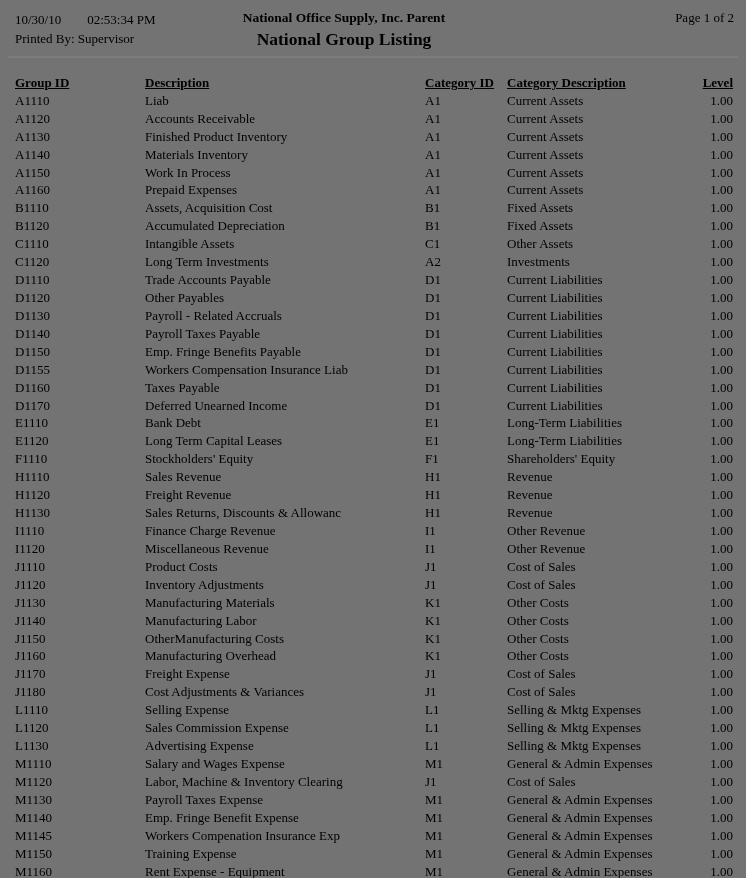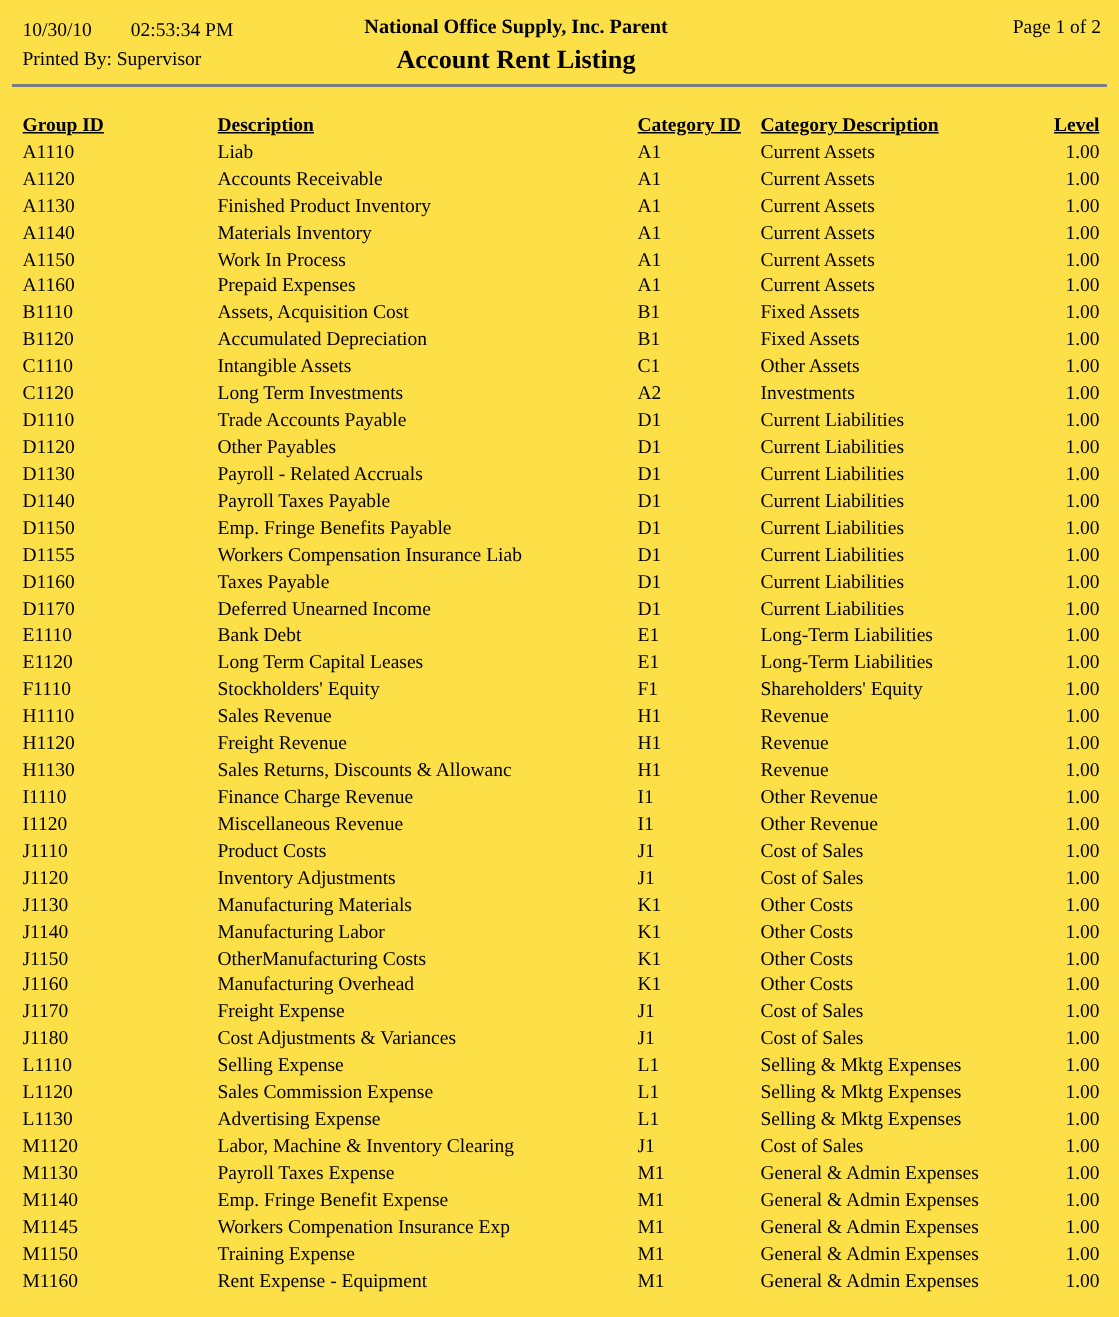--- a/index.html
+++ b/index.html
@@ -5,21 +5,21 @@
   html, body { margin: 0; padding: 0; background: #ffffff; }
   body {
     width: 746px; height: 878px;
     font-family: "Liberation Serif", "DejavU Serif", serif;
     color: #000000;
     overflow: hidden;
   }
   .page {
     position: relative;
     width: 746px; height: 878px;
-    background: #fde047;
+    background: #737373;
   }
   
   .hdr-left {
     position: absolute; left: 15px; top: 10px;
     font-size: 13px; line-height: 19px; white-space: nowrap;
   }
   .hdr-date { display: inline-block; }
   .hdr-time { display: inline-block; margin-left: 26px; }
   .hdr-center {
     position: absolute; left: 0; top: 10px; width: 688px;
@@ -70,21 +70,21 @@
 
   <div class="hdr-left">
     <div>
       <span class="hdr-date">10/30/10</span><span class="hdr-time">02:53:34 PM</span>
     </div>
     <div>Printed By: Supervisor</div>
   </div>
 
   <div class="hdr-center">
     <div class="company">National Office Supply, Inc. Parent</div>
-    <div class="report-title">Account Rent Listing</div>
+    <div class="report-title">National Group Listing</div>
   </div>
 
   <div class="hdr-right">Page 1 of 2</div>
 
   <div class="divider"></div>
 
   <table class="listing">
     <colgroup>
       <col class="c-groupid">
         <col class="c-desc">
@@ -355,20 +355,27 @@
           <td class="col-level">1.00</td>
         </tr>
         <tr>
           <td class="col-group-id">L1130</td>
           <td class="col-description">Advertising Expense</td>
           <td class="col-category-id">L1</td>
           <td class="col-category-description">Selling &amp; Mktg Expenses</td>
           <td class="col-level">1.00</td>
         </tr>
         <tr>
+          <td class="col-group-id">M1110</td>
+          <td class="col-description">Salary and Wages Expense</td>
+          <td class="col-category-id">M1</td>
+          <td class="col-category-description">General &amp; Admin Expenses</td>
+          <td class="col-level">1.00</td>
+        </tr>
+        <tr>
           <td class="col-group-id">M1120</td>
           <td class="col-description">Labor, Machine &amp; Inventory Clearing</td>
           <td class="col-category-id">J1</td>
           <td class="col-category-description">Cost of Sales</td>
           <td class="col-level">1.00</td>
         </tr>
         <tr>
           <td class="col-group-id">M1130</td>
           <td class="col-description">Payroll Taxes Expense</td>
           <td class="col-category-id">M1</td>

